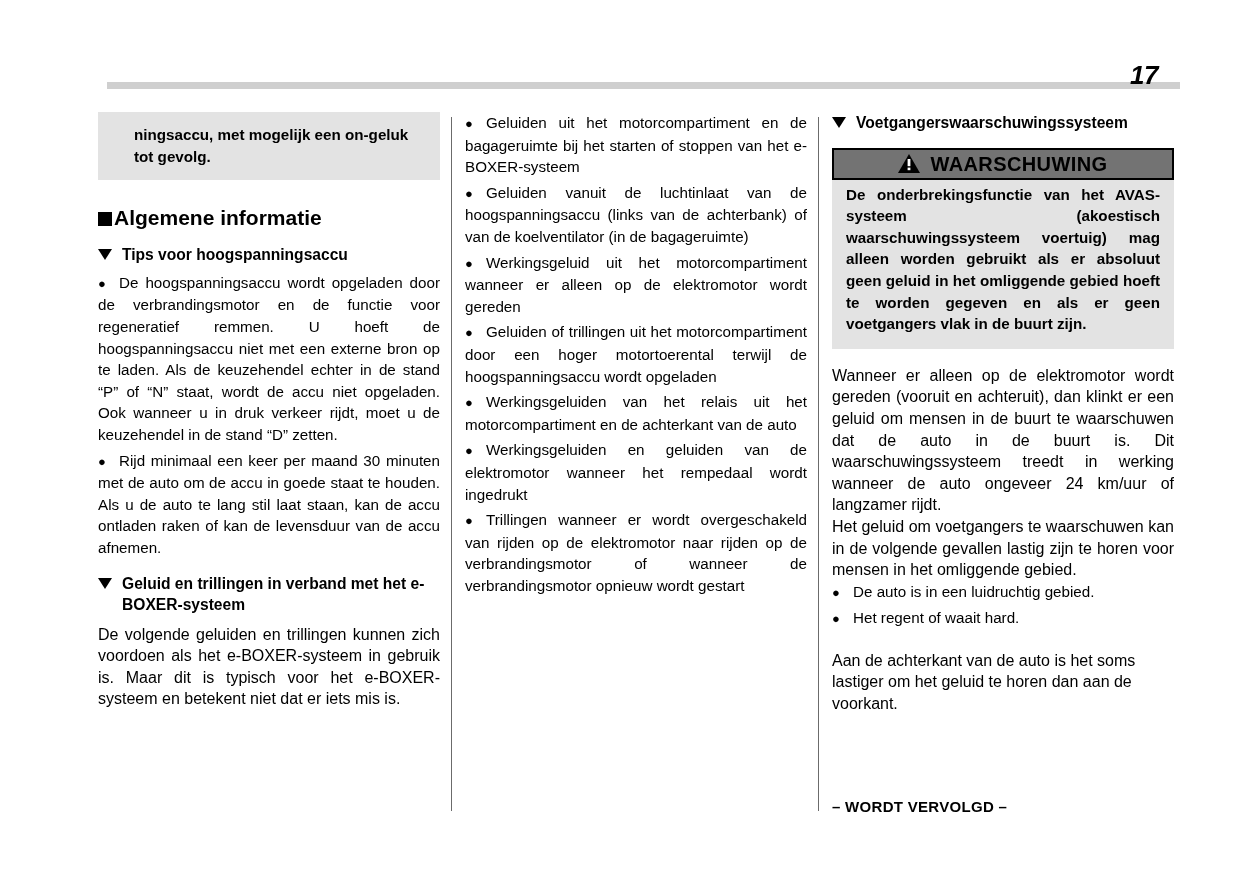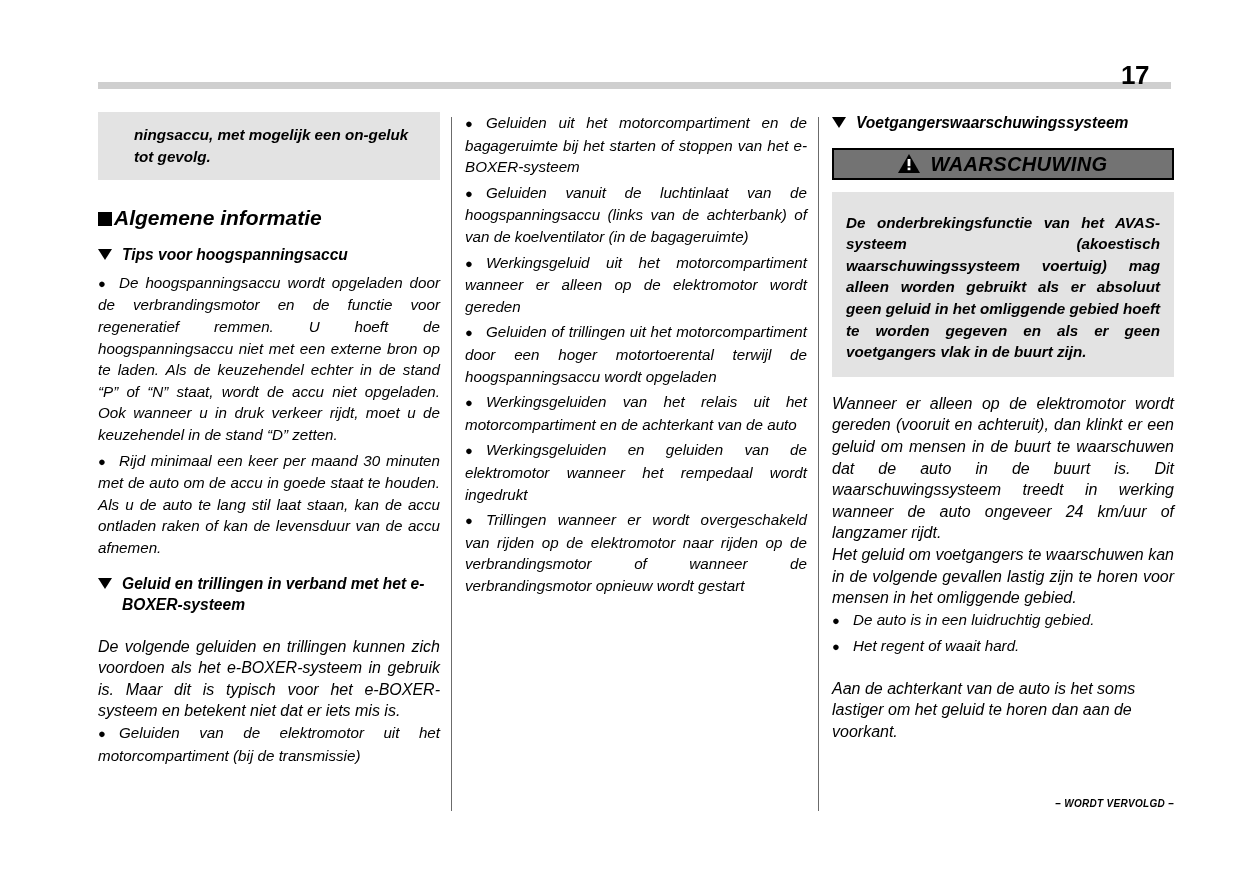--- a/index.html
+++ b/index.html
@@ -12,23 +12,24 @@
     height: 875px;
     font-family: "Liberation Sans", sans-serif;
     color: #000000;
     position: relative;
     overflow: hidden;
   }
 
   
   #page-header {
     position: absolute;
-    left: 0; top: 0;
+    left: 9px; top: 0;
     width: 1215px;
     height: 100px;
+    font-style: italic;
   }
   #header-rule {
     position: absolute;
     left: 98px;
     top: 82px;
     width: 1073px;
     height: 7px;
     background: #cfcfcf;
   }
   #page-number {
@@ -41,21 +42,20 @@
     line-height: 1;
   }
 
   
   #columns {
     position: absolute;
     left: 0;
     top: 112px;
     width: 1241px;
     height: 720px;
-    font-style: italic;
   }
   .col {
     position: absolute;
     top: 0;
     width: 342px;
   }
   #col-left   { left: 98px; }
   #col-mid    { left: 465px; }
   #col-right  { left: 832px; }
 
@@ -151,21 +151,21 @@
     border-top: 11px solid #000;
     display: inline-block;
     flex: 0 0 auto;
     margin-top: 5px;
   }
   .sub-head .sh-label {
     font-size: 15.6px;
     font-weight: bold;
     line-height: 21.6px;
   }
-  .sub-head.tight { margin-bottom: 20px; }
+  .sub-head.tight { margin-bottom: 8px; }
 
   
   #warning-block { margin: 14px 0 0 0; width: 342px; }
   #warning-header {
     border: 2.5px solid #000;
     background: #737373;
     height: 32px;
     display: flex;
     align-items: center;
     justify-content: center;
@@ -179,43 +179,42 @@
     line-height: 1;
   }
   .tri-warn {
     position: relative;
     width: 22px; height: 19px;
     flex: 0 0 auto;
   }
   .tri-warn svg { display: block; }
   #warning-body {
     background: #e3e3e3;
-    padding: 20px 14px 14px 14px;
+    padding: 4px 14px 14px 14px;
     box-sizing: border-box;
-    margin-top: 12px;
+    margin-top: 0;
   }
   #warning-body .wb-text {
     font-size: 15.2px;
     font-weight: bold;
     line-height: 21.6px;
     text-align: justify;
   }
 
   #after-warning { margin-top: 16px; }
 
   
   #footer-continued {
     position: absolute;
     left: 832px;
     top: 798px;
     width: 342px;
-    text-align: right;
-    font-size: 10px;
-    font-weight: bold;
-    font-style: italic;
+    text-align: left;
+    font-size: 15px;
+    font-weight: bold;
     letter-spacing: 0.3px;
   }
 
   .spacer-sm { height: 10px; }
   .spacer-md { height: 16px; }
 </style>
 </head>
 <body>
 
 <div id="page-header">
@@ -254,23 +253,20 @@
 
     <div class="spacer-sm"></div>
 
     <div class="sub-head tight">
       <span class="tri"></span>
       <span class="sh-label">Geluid en trillingen in verband met het e-BOXER-systeem</span>
     </div>
 
     <div class="para">De volgende geluiden en trillingen kunnen zich voordoen als het e-BOXER-systeem in gebruik is. Maar dit is typisch voor het e-BOXER-systeem en betekent niet dat er iets mis is.</div>
 
-    <div class="bullet">
-      <span class="dot">●</span><span class="gap"></span><span>Geluiden van de elektromotor uit het motorcompartiment (bij de transmissie)</span>
-    </div>
   </div>
 
   <div class="col" id="col-mid">
 
     <div class="bullet">
       <span class="dot">●</span><span class="gap"></span><span>Geluiden uit het motorcompartiment en de bagageruimte bij het starten of stoppen van het e-BOXER-systeem</span>
     </div>
     <div class="bullet">
       <span class="dot">●</span><span class="gap"></span><span>Geluiden vanuit de luchtinlaat van de hoogspanningsaccu (links van de achterbank) of van de koelventilator (in de bagageruimte)</span>
     </div>

